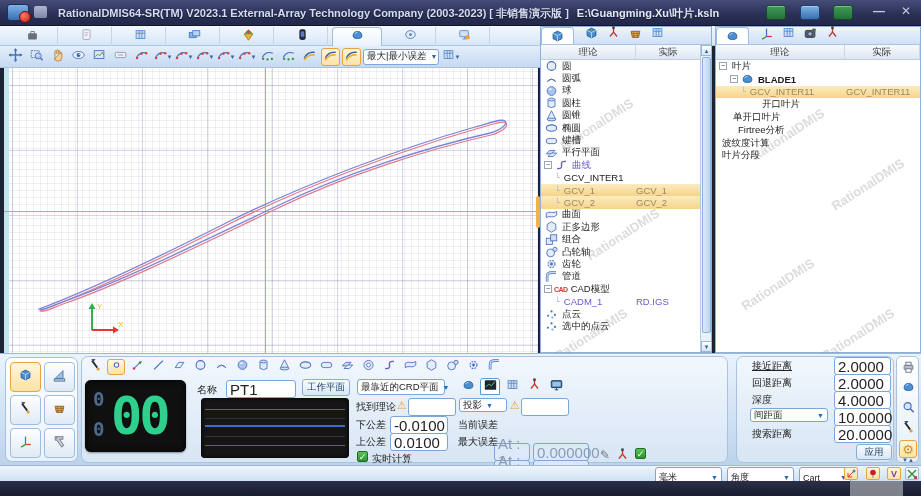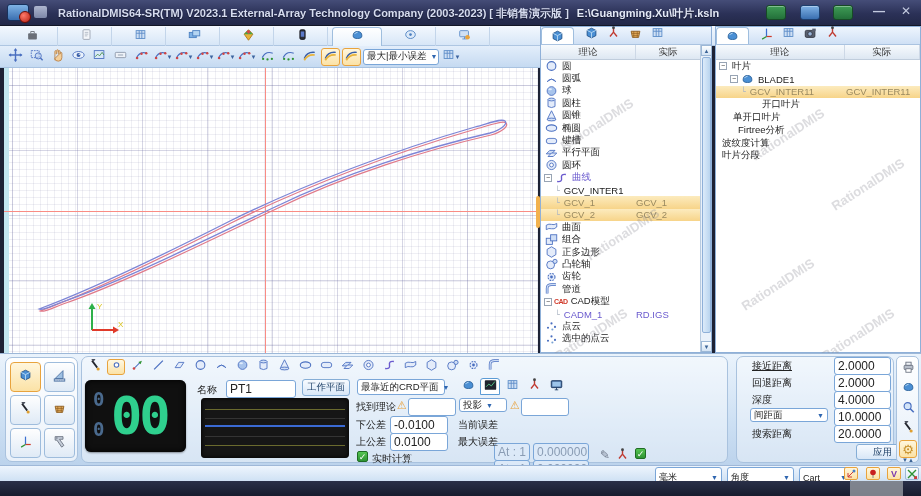--- a/index.html
+++ b/index.html
@@ -72,21 +72,21 @@
   .dock-btn{position:absolute;width:31px;height:30px;border:1px solid #9ebcdc;border-radius:4px;background:linear-gradient(#fefefe,#dfeaf6);display:flex;align-items:center;justify-content:center;}
   .dock-btn.active{border-color:#e8a33d;background:linear-gradient(#fff6dd,#fbe2a6);}
   #main-form{left:81px;top:2px;width:647px;height:107px;border:1px solid #a9c2de;border-radius:7px;background:rgba(255,255,255,.40);}
   #geo-toolbar{left:86px;top:4px;height:18px;display:flex;gap:3px;align-items:center;}
   .geo{width:18px;height:16px;display:flex;align-items:center;justify-content:center;border-radius:3px;}
   .geo.hl{border:1px solid #e8a33d;background:linear-gradient(#fff8e2,#fbe2a6);}
   #counter{left:85px;top:26px;width:101px;height:72px;background:#101010;border-radius:6px;box-shadow:inset 0 0 6px #000, 0 1px 2px rgba(0,0,0,.4);}
   .cnt-small{position:absolute;left:8px;color:#4a6a8e;font-family:"DejaVu Sans Mono",monospace;font-size:19px;font-weight:bold;line-height:19px;}
   #cnt-big{position:absolute;left:26px;top:8px;color:#2fd08e;font-family:"DejaVu Sans Mono",monospace;font-size:52px;font-weight:bold;letter-spacing:-3px;line-height:56px;}
   .flabel{font-size:10px;color:#222;white-space:nowrap;}
-  .finput{background:#fff;border:1px solid #7aa6d8;border-radius:3px;font-size:12px;color:#222;padding:8px 3px;display:flex;align-items:center;}
+  .finput{background:#fff;border:1px solid #7aa6d8;border-radius:3px;font-size:15px;color:#222;padding:8px 3px;display:flex;align-items:center;}
   .finput.ro{background:#dcE9f8;color:#8a9cb4;margin-top:27px;}
   .fbtn{background:linear-gradient(#f8fbff,#d8e7f7);border:1px solid #86aed6;border-radius:3px;font-size:9.5px;color:#1d3f66;display:flex;align-items:center;justify-content:center;}
   #display2{left:201px;top:44px;width:148px;height:60px;background:#161616;border-radius:4px;box-shadow:inset 0 0 5px #000;}
   #display2 .ln{position:absolute;left:4px;right:4px;height:1px;}
   .mini-tab{width:20px;height:17px;display:flex;align-items:center;justify-content:center;border-radius:3px 3px 0 0;}
   .mini-tab.active{background:#fff;border:1px solid #5b9bd5;}
   .chk{width:11px;height:11px;background:linear-gradient(#56c452,#2e9333);border:1px solid #1f6c24;border-radius:2px;color:#fff;font-size:9px;line-height:11px;text-align:center;}
   .warn{color:#e8a13d;font-size:11px;line-height:11px;}
 
   #param-form{left:736px;top:2px;width:158px;height:107px;border:1px solid #a9c2de;border-radius:7px;background:rgba(255,255,255,.40);}
@@ -454,32 +454,20 @@
                 <path d="M2 9l4-4h6l-4 4z" fill="#cfdef6" stroke="#4a6fc0"></path>
                 <path d="M4 12l4-4h6l-4 4z" fill="#e4ecfa" stroke="#4a6fc0"></path>
               </svg>
             </span>
             <span class="lbl" style="">平行平面</span>
           </div>
           <div class="tc act" style="flex: 1 1 0%;"></div>
         </div>
         <div class="trow" style="height: 12.4px;">
           <div class="tc" style="width: 95px; padding-left: 3px;">
-            <span style="display:inline-flex">
-              <svg width="15" height="14" viewBox="0 0 16 16">
-                <circle cx="8" cy="8" r="5.2" fill="#e4ecfa" stroke="#4a6fc0"></circle>
-                <circle cx="8" cy="8" r="2.2" fill="#fff" stroke="#4a6fc0"></circle>
-              </svg>
-            </span>
-            <span class="lbl" style="">圆环</span>
-          </div>
-          <div class="tc act" style="flex: 1 1 0%;"></div>
-        </div>
-        <div class="trow" style="height: 12.4px;">
-          <div class="tc" style="width: 95px; padding-left: 3px;">
             <span class="expbox">−</span>
             <span style="display:inline-flex">
               <svg width="15" height="14" viewBox="0 0 16 16">
                 <path d="M3 12q6 1 5-4t5-4" fill="none" stroke="#6a5ace" stroke-width="1.6"></path>
               </svg>
             </span>
             <span class="lbl" style="color:#6a5ace">曲线</span>
           </div>
           <div class="tc act" style="flex: 1 1 0%;"></div>
         </div>
@@ -512,36 +500,36 @@
               </svg>
             </span>
             <span class="lbl" style="">曲面</span>
           </div>
           <div class="tc act" style="flex: 1 1 0%;"></div>
         </div>
         <div class="trow" style="height: 12.4px;">
           <div class="tc" style="width: 95px; padding-left: 3px;">
             <span style="display:inline-flex">
               <svg width="15" height="14" viewBox="0 0 16 16">
+                <path d="M8 2l5 3v6l-5 3-5-3V5z" fill="#e4ecfa" stroke="#4a6fc0"></path>
+              </svg>
+            </span>
+            <span class="lbl" style="">正多边形</span>
+          </div>
+          <div class="tc act" style="flex: 1 1 0%;"></div>
+        </div>
+        <div class="trow" style="height: 12.4px;">
+          <div class="tc" style="width: 95px; padding-left: 3px;">
+            <span style="display:inline-flex">
+              <svg width="15" height="14" viewBox="0 0 16 16">
                 <rect x="2" y="6" width="7" height="7" fill="#e4ecfa" stroke="#4a6fc0"></rect>
                 <rect x="7" y="2" width="7" height="7" fill="#cfdef6" stroke="#4a6fc0"></rect>
               </svg>
             </span>
             <span class="lbl" style="">组合</span>
-          </div>
-          <div class="tc act" style="flex: 1 1 0%;"></div>
-        </div>
-        <div class="trow" style="height: 12.4px;">
-          <div class="tc" style="width: 95px; padding-left: 3px;">
-            <span style="display:inline-flex">
-              <svg width="15" height="14" viewBox="0 0 16 16">
-                <path d="M8 2l5 3v6l-5 3-5-3V5z" fill="#e4ecfa" stroke="#4a6fc0"></path>
-              </svg>
-            </span>
-            <span class="lbl" style="">正多边形</span>
           </div>
           <div class="tc act" style="flex: 1 1 0%;"></div>
         </div>
         <div class="trow" style="height: 12.4px;">
           <div class="tc" style="width: 95px; padding-left: 3px;">
             <span style="display:inline-flex">
               <svg width="15" height="14" viewBox="0 0 16 16">
                 <circle cx="7" cy="9" r="4.5" fill="#e4ecfa" stroke="#4a6fc0"></circle>
                 <circle cx="12" cy="5" r="2.4" fill="#cfdef6" stroke="#4a6fc0"></circle>
               </svg>
@@ -673,21 +661,21 @@
         </div>
         <div class="trow" style="height: 12.8px;">
           <div class="tc" style="width: 130px; padding-left: 14px;">
             <span class="expbox">−</span>
             <span style="display:inline-flex">
               <svg width="15" height="14" viewBox="0 0 16 16">
                 <path d="M3 9q0-5 5-5t5 5q0 3-5 3T3 9z" fill="#4a8fd4" stroke="#2a6098"></path>
                 <path d="M4.5 7q1.2-2 3.5-2" stroke="#c6e0f6" fill="none"></path>
               </svg>
             </span>
-            <span class="lbl" style="font-weight:normal;">BLADE1</span>
+            <span class="lbl" style="font-weight:bold;">BLADE1</span>
           </div>
           <div class="tc act" style="flex: 1 1 0%;"></div>
         </div>
         <div class="trow hl" style="height: 12.8px;">
           <div class="tc" style="width: 130px; padding-left: 25px;">
             <span class="conn">└</span>
             <span class="lbl" style="">GCV_INTER11</span>
           </div>
           <div class="tc act" style="flex: 1 1 0%;">GCV_INTER11</div>
         </div>
@@ -983,21 +971,21 @@
         <div class="abs flabel" style="left: 752px; top: 39px;">深度</div>
         <div class="abs finput" style="left: 834px; top: 37px; width: 57px; height: 14px;">4.0000</div>
         <div class="abs mini-dd" style="left: 750px; top: 54px; width: 78px; height: 14px;">
           <span style="flex:1">间距面</span>
           <span class="arr">▼</span>
         </div>
         <div class="abs finput" style="left: 834px; top: 54px; width: 57px; height: 14px;">10.0000</div>
         <div class="abs flabel" style="left: 752px; top: 73px;">搜索距离</div>
         <div class="abs finput" style="left: 834px; top: 71px; width: 57px; height: 14px;">20.0000</div>
       </div>
-    <div class="abs fbtn" style="left:856px;top:90px;width:53px;height:16px">应用</div>
+    <div class="abs fbtn" style="left:856px;top:90px;width:36px;height:16px">应用</div>
 
     <div class="abs" id="right-strip">
         <div class="strip-btn" style="top: 3px;">
           <span><svg width="15" height="14" viewBox="0 0 16 16">
               <rect x="3" y="6" width="10" height="5" rx="1" fill="#b8bfca" stroke="#6a7280"></rect>
               <rect x="5" y="2.5" width="6" height="3.5" fill="#eef1f5" stroke="#6a7280"></rect>
               <rect x="5" y="10" width="6" height="4" fill="#fff" stroke="#6a7280"></rect>
             </svg></span>
         </div>
         <div class="strip-btn" style="top: 23px;">

